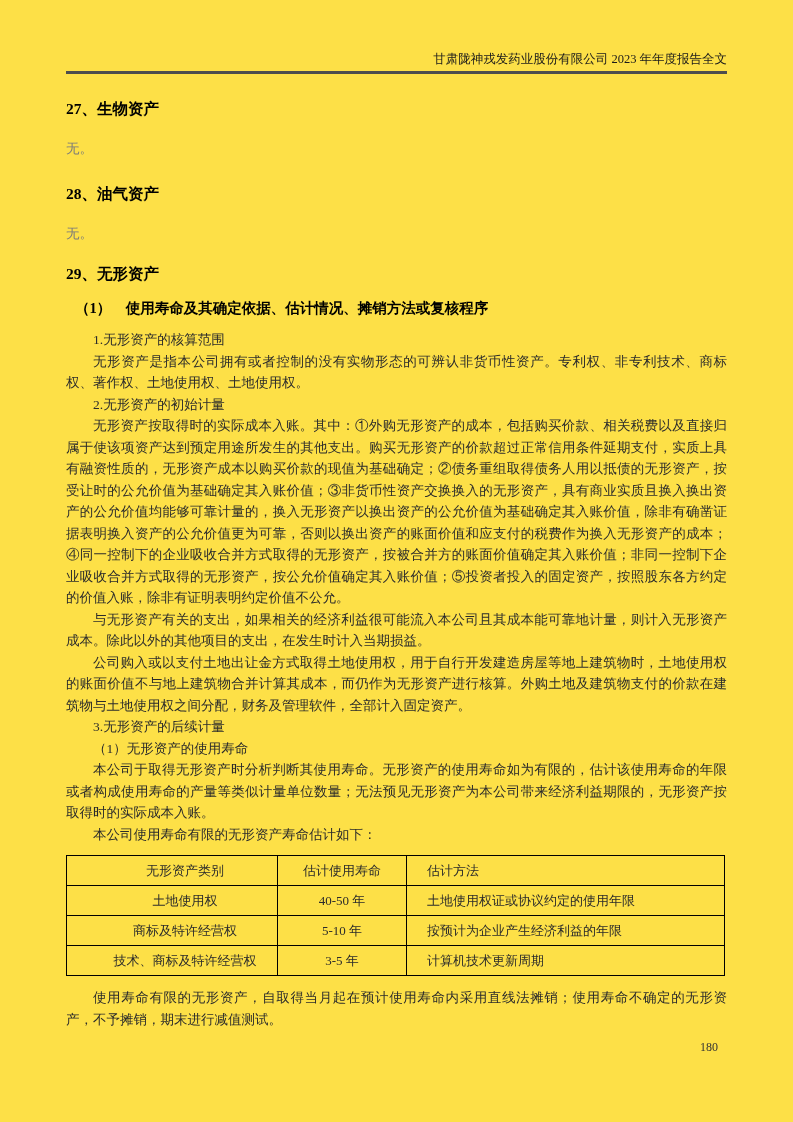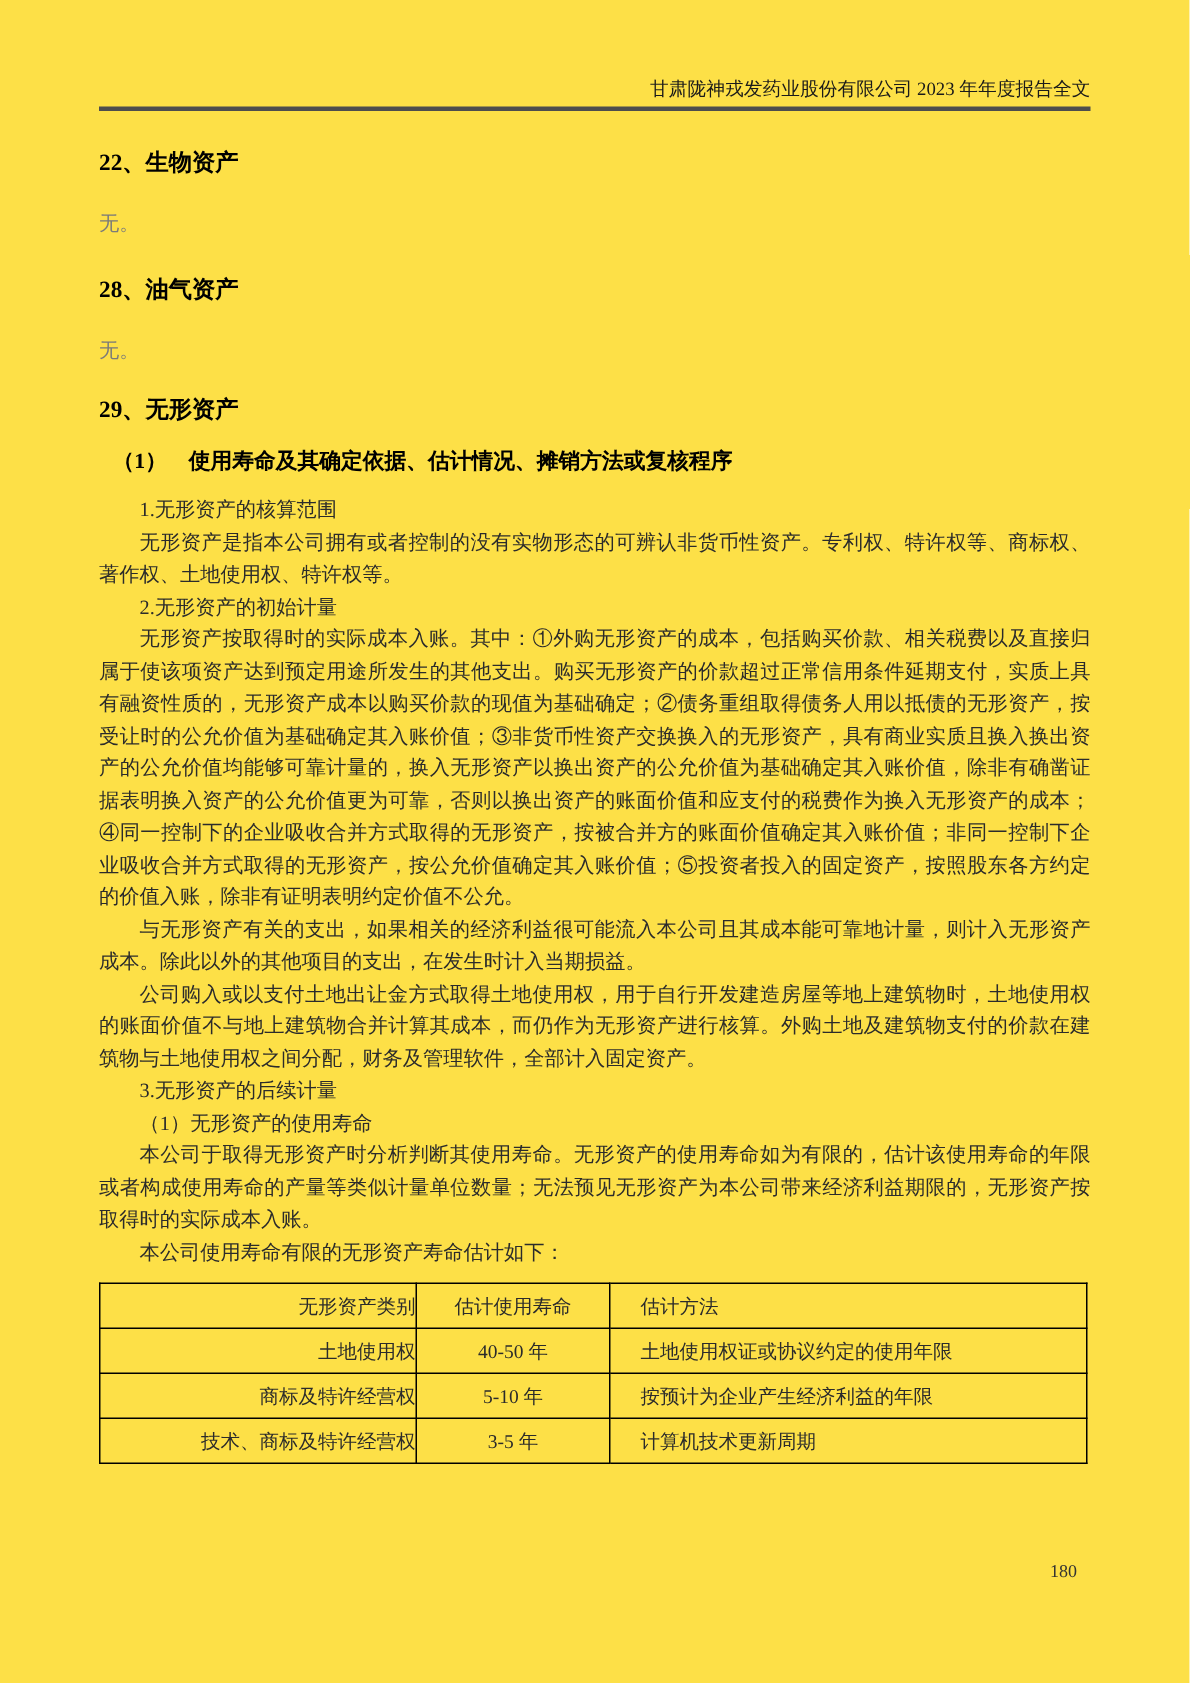--- a/index.html
+++ b/index.html
@@ -86,21 +86,21 @@
     color: #2b2b2b;
   }
   table.ul-table th,
   table.ul-table td {
     border: 1px solid #000000;
     height: 29px;
     font-weight: normal;
     vertical-align: middle;
     padding: 0;
   }
-  table.ul-table .c1 { text-align: right; padding-left: 26px; }
+  table.ul-table .c1 { text-align: center; padding-left: 26px; }
   table.ul-table .c2 { text-align: center; }
   table.ul-table .c3 { text-align: left; padding-left: 20px; }
   .aftertext {
     margin-top: 11px;
   }
   .page-number {
     position: absolute;
     top: 1040px;
     right: 75px;
     font-size: 12px;
@@ -110,32 +110,32 @@
 </head>
 <body>
 
 <div class="page">
 
   <div class="doc-header">甘肃陇神戎发药业股份有限公司 2023 年年度报告全文</div>
   <div class="header-rule"></div>
 
   <main class="flow">
 
-    <h2 class="sec first">22、生物资产</h2>
+    <h2 class="sec first">27、生物资产</h2>
     <p class="none">无。</p>
 
     <h2 class="sec mt24">28、油气资产</h2>
     <p class="none">无。</p>
 
     <h2 class="sec mt20">29、无形资产</h2>
     <h3 class="sub">（1）　使用寿命及其确定依据、估计情况、摊销方法或复核程序</h3>
 
     <div class="bodytext">
       <p>1.无形资产的核算范围</p>
-      <p>无形资产是指本公司拥有或者控制的没有实物形态的可辨认非货币性资产。专利权、特许权等、商标权、著作权、土地使用权、特许权等。</p>
+      <p>无形资产是指本公司拥有或者控制的没有实物形态的可辨认非货币性资产。专利权、非专利技术、商标权、著作权、土地使用权、土地使用权。</p>
       <p>2.无形资产的初始计量</p>
       <p>无形资产按取得时的实际成本入账。其中：①外购无形资产的成本，包括购买价款、相关税费以及直接归属于使该项资产达到预定用途所发生的其他支出。购买无形资产的价款超过正常信用条件延期支付，实质上具有融资性质的，无形资产成本以购买价款的现值为基础确定；②债务重组取得债务人用以抵债的无形资产，按受让时的公允价值为基础确定其入账价值；③非货币性资产交换换入的无形资产，具有商业实质且换入换出资产的公允价值均能够可靠计量的，换入无形资产以换出资产的公允价值为基础确定其入账价值，除非有确凿证据表明换入资产的公允价值更为可靠，否则以换出资产的账面价值和应支付的税费作为换入无形资产的成本；④同一控制下的企业吸收合并方式取得的无形资产，按被合并方的账面价值确定其入账价值；非同一控制下企业吸收合并方式取得的无形资产，按公允价值确定其入账价值；⑤投资者投入的固定资产，按照股东各方约定的价值入账，除非有证明表明约定价值不公允。</p>
       <p>与无形资产有关的支出，如果相关的经济利益很可能流入本公司且其成本能可靠地计量，则计入无形资产成本。除此以外的其他项目的支出，在发生时计入当期损益。</p>
       <p>公司购入或以支付土地出让金方式取得土地使用权，用于自行开发建造房屋等地上建筑物时，土地使用权的账面价值不与地上建筑物合并计算其成本，而仍作为无形资产进行核算。外购土地及建筑物支付的价款在建筑物与土地使用权之间分配，财务及管理软件，全部计入固定资产。</p>
       <p>3.无形资产的后续计量</p>
       <p>（1）无形资产的使用寿命</p>
       <p>本公司于取得无形资产时分析判断其使用寿命。无形资产的使用寿命如为有限的，估计该使用寿命的年限或者构成使用寿命的产量等类似计量单位数量；无法预见无形资产为本公司带来经济利益期限的，无形资产按取得时的实际成本入账。</p>
       <p>本公司使用寿命有限的无形资产寿命估计如下：</p>
     </div>
 
@@ -165,19 +165,20 @@
         </tr>
         <tr>
           <td class="c1">技术、商标及特许经营权</td>
           <td class="c2">3-5 年</td>
           <td class="c3">计算机技术更新周期</td>
         </tr>
       </tbody>
     </table>
 
     <div class="bodytext aftertext">
+      <p>使用寿命有限的无形资产，自取得当月起在预计使用寿命内采用直线法摊销；使用寿命不确定的无形资产，不予摊销，期末进行减值测试。</p>
     </div>
 
   </main>
 
   <div class="page-number">180</div>
 
 </div>
 
 </body></html>

